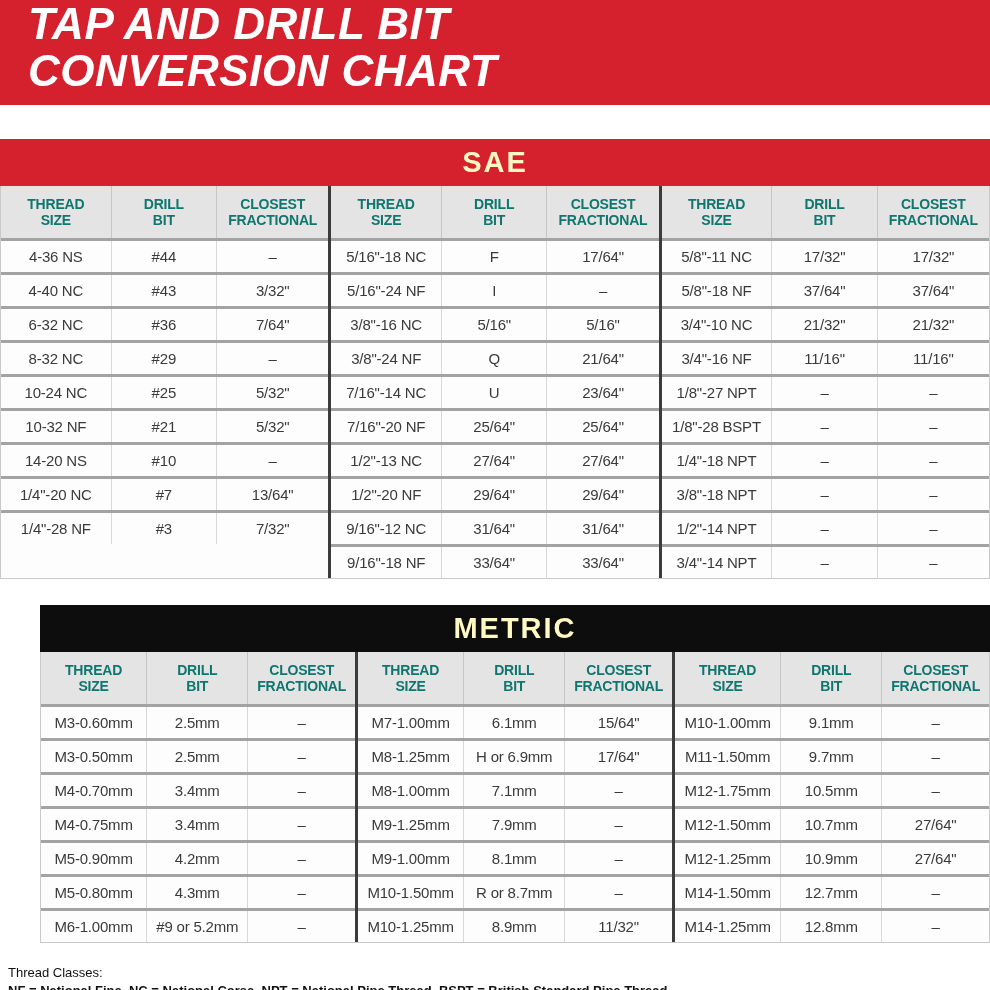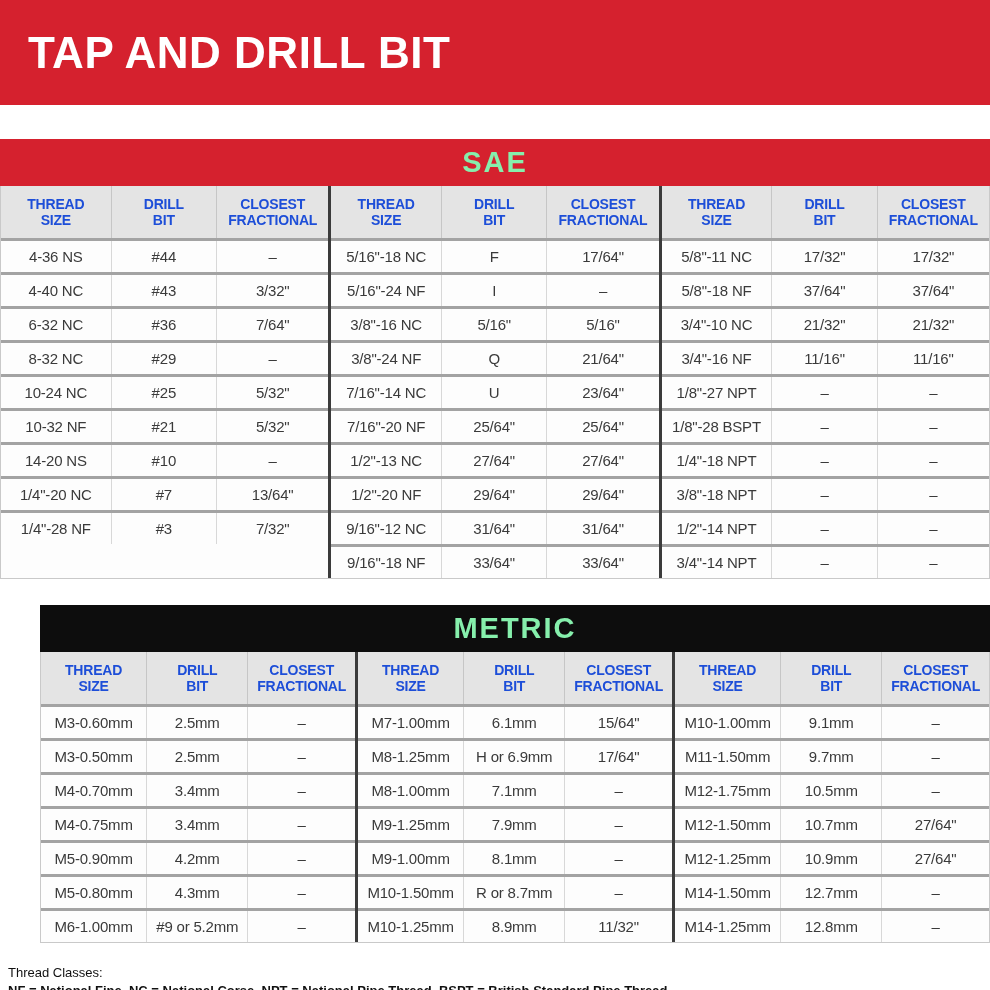--- a/index.html
+++ b/index.html
@@ -7,54 +7,55 @@
   body {
     width: 990px; height: 990px; overflow: hidden;
     background: #ffffff;
     font-family: "Liberation Sans", sans-serif;
   }
 
   
   .masthead {
     height: 105px; width: 100%;
     color: #ffffff;
-    display: flex; flex-direction: column; justify-content: center;
+    display: flex; flex-direction: column; justify-content: flex-start;
     padding-left: 28px;
+    font-style: italic;
   }
   .masthead .line {
     font-size: 44px; font-weight: bold; line-height: 47px;
     letter-spacing: 0.5px;
   }
 
   
   .chart-section { width: 100%; }
   .section-sae    { margin-top: 34px; }
   .section-metric { margin-top: 26px; padding-left: 40px; }
 
   .table-band {
     height: 47px; width: 100%;
     display: flex; align-items: center; justify-content: center;
-    color: #86efac; font-weight: bold; font-size: 29px; letter-spacing: 2px;
+    color: #fef9c3; font-weight: bold; font-size: 29px; letter-spacing: 2px;
   }
 
   .table-grid {
     display: flex;
     border-left: 1px solid #c9c9c9;
     border-right: 1px solid #c9c9c9;
     border-bottom: 1px solid #c9c9c9;
     background: #fdfdfd;
   }
   .col-group { flex: 1 1 0; min-width: 0; }
   .col-group + .col-group { border-left: 3px solid #3b3b3b; }
 
   .header-row { display: flex; height: 52px; background: #e4e4e4; }
   .hcell {
     display: flex; flex-direction: column; align-items: center; justify-content: center;
     font-weight: bold; font-size: 14px; line-height: 16px;
-    color: #1d4ed8; letter-spacing: -0.2px; text-align: center;
+    color: #0f766e; letter-spacing: -0.2px; text-align: center;
   }
   .c0 { width: 33.5%; }
   .c1 { width: 32.2%; }
   .c2 { width: 34.3%; text-align: center; }
   .hcell + .hcell { border-left: 1px solid #c6c6c6; }
 
   .data-row { display: flex; height: 34px; background: #fdfdfd; }
   .data-row { border-top: 3px solid #a3a3a3; }
   .dcell {
     display: flex; align-items: center; justify-content: center;
@@ -66,20 +67,21 @@
   
   .footnote { margin-top: 22px; padding-left: 8px; color: #111111; }
   .footnote .fn-heading { font-size: 13px; font-weight: normal; line-height: 16px; }
   .footnote .fn-defs    { font-size: 13px; font-weight: bold; line-height: 17px; margin-top: 1px; }
 </style>
 </head>
 <body>
 
 <header class="masthead" style="background: rgb(213, 33, 46);">
   <div class="line">TAP AND DRILL BIT</div>
+  <div class="line">CONVERSION CHART</div>
 </header>
 
 <section class="chart-section section-sae">
   <div class="table-band" style="background: rgb(213, 33, 46);">
     <span>SAE</span>
   </div>
   <div class="table-grid">
       <div class="col-group">
         <div class="header-row">
           <div class="hcell c0">

